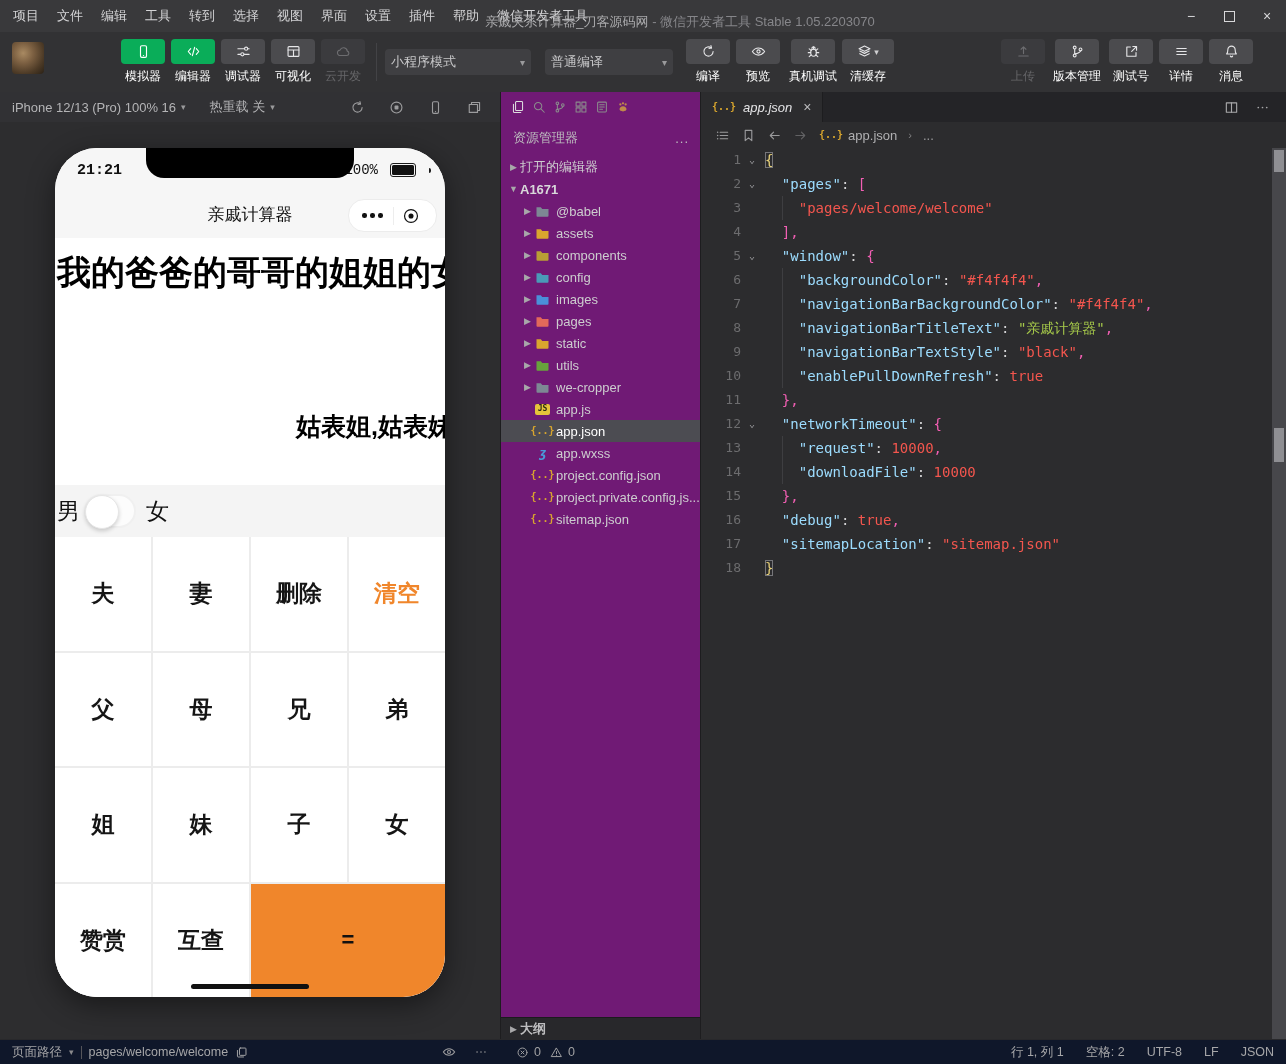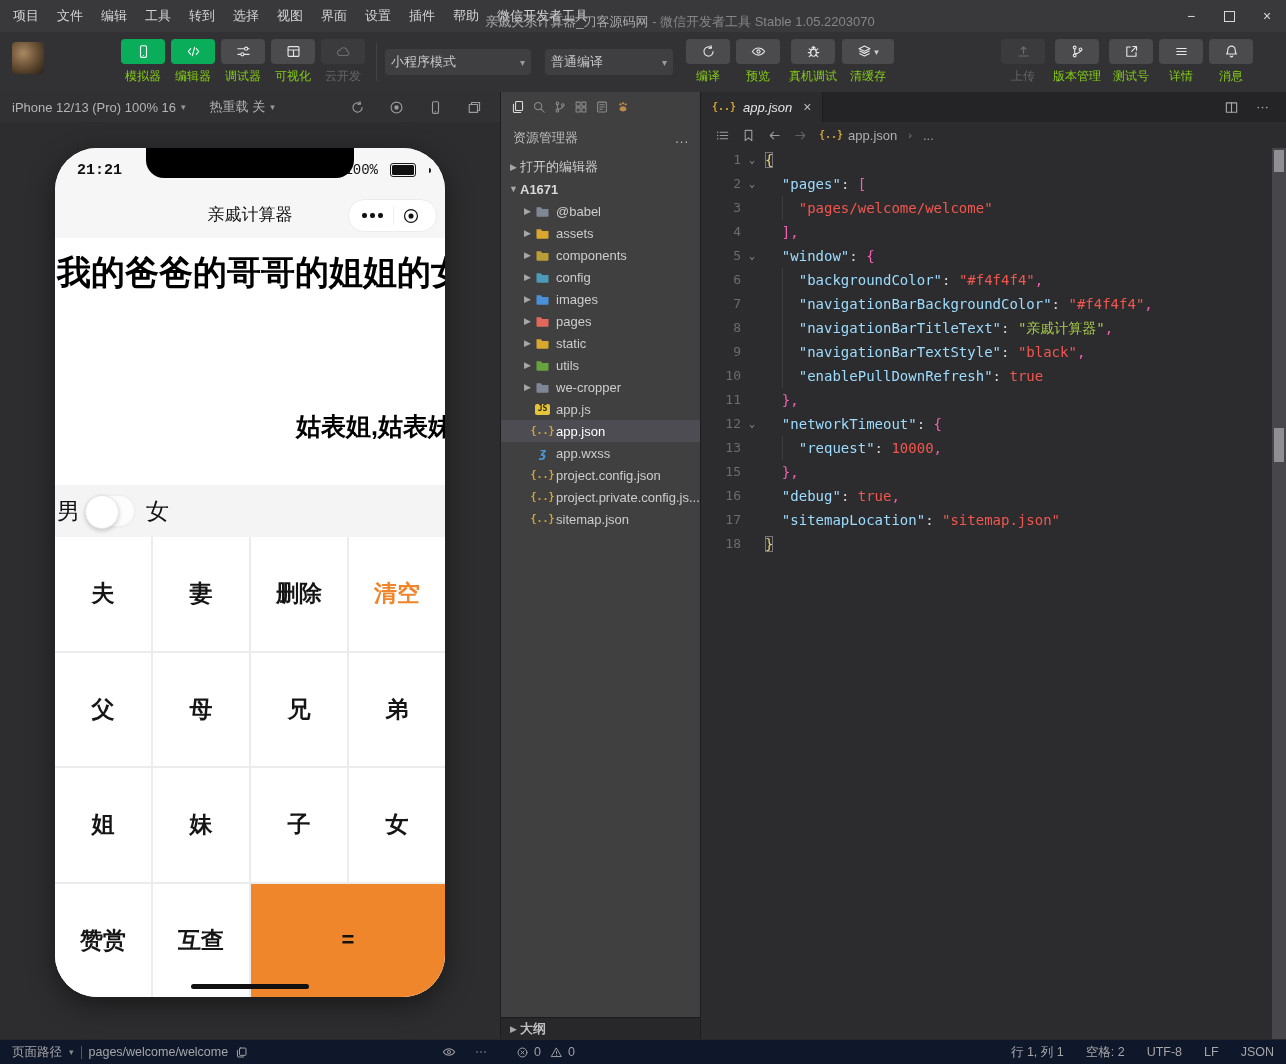--- a/index.html
+++ b/index.html
@@ -18,21 +18,21 @@
   #win-controls{margin-left:auto;display:flex;height:32px;}
   .win-btn{width:38px;height:32px;display:flex;align-items:center;justify-content:center;color:#d8d8da;font-size:14px;}
   .win-sq{width:9px;height:9px;border:1px solid #d8d8da;}
 
   
   #toolbar{position:absolute;top:32px;left:0;right:0;height:60px;background:#323234;border-bottom:1px solid #262629;display:flex;align-items:center;}
   #avatar{position:absolute;left:12px;top:10px;width:32px;height:32px;border-radius:4px;
           background:radial-gradient(circle at 35% 35%,#a98a62 0%,#7b5f41 35%,#4c3a26 70%,#2a2116 100%);}
   .tb-btn{width:48px;display:flex;flex-direction:column;align-items:center;gap:4px;margin:0 1px;}
   .tb-ic{width:44px;height:25px;border-radius:4px;background:#4b4b4e;display:flex;align-items:center;justify-content:center;color:#e6e6e8;gap:2px;}
-  .tb-lb{font-size:12px;color:#84cc16;white-space:nowrap;}
+  .tb-lb{font-size:12px;color:#ffffff;white-space:nowrap;}
   .tb-btn.green .tb-ic{background:#0aad59;color:#fff;}
   .tb-btn.disabled .tb-ic{background:#3b3b3e;color:#6d6d70;}
   .tb-btn.disabled .tb-lb{color:#666669;}
   .tb-select{height:26px;background:#3f3f42;border-radius:4px;color:#c8c8ca;font-size:13px;display:flex;align-items:center;padding:0 6px;white-space:nowrap;}
   .tb-select .caret{margin-left:auto;padding-left:14px;color:#9a9a9c;font-size:10px;}
   .tb-divider{width:1px;height:38px;background:#434346;margin:0 8px;}
   .mini-caret{font-size:9px;color:#cfcfd1;}
 
   
   #simbar{position:absolute;top:92px;left:0;width:500px;height:30px;background:#313134;border-bottom:1px solid #242427;display:flex;align-items:center;font-size:13px;color:#b4b4b6;}
@@ -66,21 +66,21 @@
   #g-right{margin-left:10px;}
   #toggle{width:52px;height:34px;border-radius:17px;background:#fcfcfc;border:2px solid #f0f0f0;margin-left:4px;position:relative;box-sizing:border-box;}
   #toggle .knob{position:absolute;left:-1px;top:-1px;width:32px;height:32px;border-radius:50%;background:#fff;border:1px solid #e6e6e6;box-shadow:0 2px 4px rgba(0,0,0,.18);}
   #keypad{position:absolute;top:389px;left:0;right:0;bottom:0;display:grid;grid-template-columns:repeat(4,1fr);grid-auto-rows:1fr;gap:2px;background:#ececec;}
   .key{background:#fff;display:flex;align-items:center;justify-content:center;font-size:23px;font-weight:700;color:#151515;}
   .key.orange-text{color:#f0862b;}
   .key.orange-bg{background:#f0862b;color:#111;grid-column:span 2;font-size:22px;}
   #home-bar{position:absolute;bottom:8px;left:50%;transform:translateX(-50%);width:118px;height:5px;border-radius:3px;background:#111;z-index:5;}
 
   
-  #explorer{position:absolute;left:500px;top:92px;width:200px;bottom:24px;background:#404040;border-left:1px solid #1d1d1f;}
+  #explorer{position:absolute;left:500px;top:92px;width:200px;bottom:24px;background:#701a75;border-left:1px solid #1d1d1f;}
   #activity{height:30px;display:flex;align-items:center;gap:7px;padding-left:10px;color:#8a8a8c;}
   #activity .ic svg{width:14px;height:14px;}
   #activity .active{color:#dcdcde;}
   #activity .paw{color:#c08a4a;}
   #exp-header{height:32px;display:flex;align-items:center;padding:0 12px;font-size:13px;color:#bdbdbf;justify-content:space-between;}
   #exp-header .more{letter-spacing:1px;color:#bdbdbf;}
   #tree{position:absolute;top:64px;left:0;right:0;}
   .trow{height:22px;display:flex;align-items:center;font-size:13px;color:#cdcdcf;white-space:nowrap;overflow:hidden;}
   .trow .arr{width:13px;text-align:center;font-size:9px;color:#a8a8aa;flex:none;}
   .trow .ficon{width:17px;height:14px;margin-right:5px;flex:none;display:flex;align-items:center;justify-content:center;}
@@ -684,20 +684,21 @@
       <div class="code-line"><span class="ln">4</span><span class="fold"></span><span class="lc"><span class="tk-pln">  </span><span class="tk-pun">],</span></span></div>
       <div class="code-line"><span class="ln">5</span><span class="fold">⌄</span><span class="lc"><span class="tk-pln">  </span><span class="tk-key">"window"</span><span class="tk-pln">: </span><span class="tk-pun">{</span></span></div>
       <div class="code-line"><span class="ln">6</span><span class="fold"></span><span class="lc"><span class="guide"></span><span class="tk-pln">    </span><span class="tk-key">"backgroundColor"</span><span class="tk-pln">: </span><span class="tk-str">"#f4f4f4"</span><span class="tk-pun">,</span></span></div>
       <div class="code-line"><span class="ln">7</span><span class="fold"></span><span class="lc"><span class="guide"></span><span class="tk-pln">    </span><span class="tk-key">"navigationBarBackgroundColor"</span><span class="tk-pln">: </span><span class="tk-str">"#f4f4f4"</span><span class="tk-pun">,</span></span></div>
       <div class="code-line"><span class="ln">8</span><span class="fold"></span><span class="lc"><span class="guide"></span><span class="tk-pln">    </span><span class="tk-key">"navigationBarTitleText"</span><span class="tk-pln">: </span><span class="tk-strg">"亲戚计算器"</span><span class="tk-pun">,</span></span></div>
       <div class="code-line"><span class="ln">9</span><span class="fold"></span><span class="lc"><span class="guide"></span><span class="tk-pln">    </span><span class="tk-key">"navigationBarTextStyle"</span><span class="tk-pln">: </span><span class="tk-str">"black"</span><span class="tk-pun">,</span></span></div>
       <div class="code-line"><span class="ln">10</span><span class="fold"></span><span class="lc"><span class="guide"></span><span class="tk-pln">    </span><span class="tk-key">"enablePullDownRefresh"</span><span class="tk-pln">: </span><span class="tk-kw">true</span></span></div>
       <div class="code-line"><span class="ln">11</span><span class="fold"></span><span class="lc"><span class="tk-pln">  </span><span class="tk-pun">},</span></span></div>
       <div class="code-line"><span class="ln">12</span><span class="fold">⌄</span><span class="lc"><span class="tk-pln">  </span><span class="tk-key">"networkTimeout"</span><span class="tk-pln">: </span><span class="tk-pun">{</span></span></div>
       <div class="code-line"><span class="ln">13</span><span class="fold"></span><span class="lc"><span class="guide"></span><span class="tk-pln">    </span><span class="tk-key">"request"</span><span class="tk-pln">: </span><span class="tk-num">10000</span><span class="tk-pun">,</span></span></div>
+      <div class="code-line"><span class="ln">14</span><span class="fold"></span><span class="lc"><span class="guide"></span><span class="tk-pln">    </span><span class="tk-key">"downloadFile"</span><span class="tk-pln">: </span><span class="tk-num">10000</span></span></div>
       <div class="code-line"><span class="ln">15</span><span class="fold"></span><span class="lc"><span class="tk-pln">  </span><span class="tk-pun">},</span></span></div>
       <div class="code-line"><span class="ln">16</span><span class="fold"></span><span class="lc"><span class="tk-pln">  </span><span class="tk-key">"debug"</span><span class="tk-pln">: </span><span class="tk-kw">true</span><span class="tk-pun">,</span></span></div>
       <div class="code-line"><span class="ln">17</span><span class="fold"></span><span class="lc"><span class="tk-pln">  </span><span class="tk-key">"sitemapLocation"</span><span class="tk-pln">: </span><span class="tk-str">"sitemap.json"</span></span></div>
       <div class="code-line"><span class="ln">18</span><span class="fold"></span><span class="lc"><span class="tk-pln"></span><span class="tk-hl">}</span></span></div>
     </div>
   <div id="scrollbar">
     <div class="thumb" style="top:2px;height:22px;"></div>
     <div class="thumb" style="top:280px;height:34px;"></div>
   </div>
 </div>

